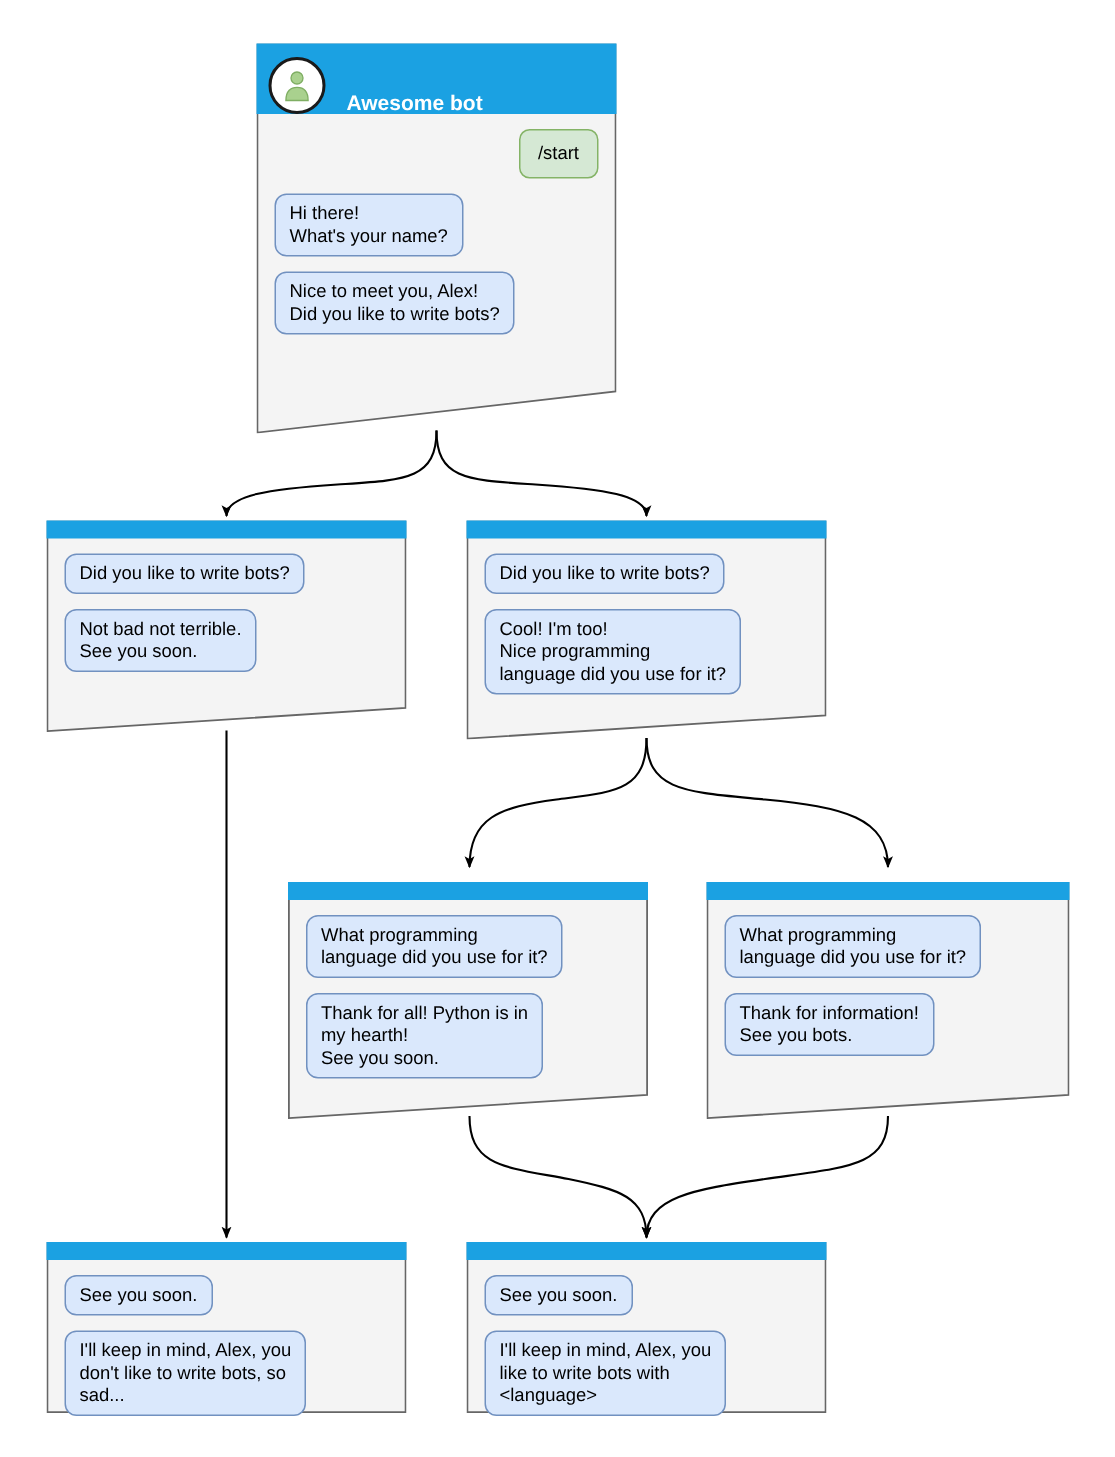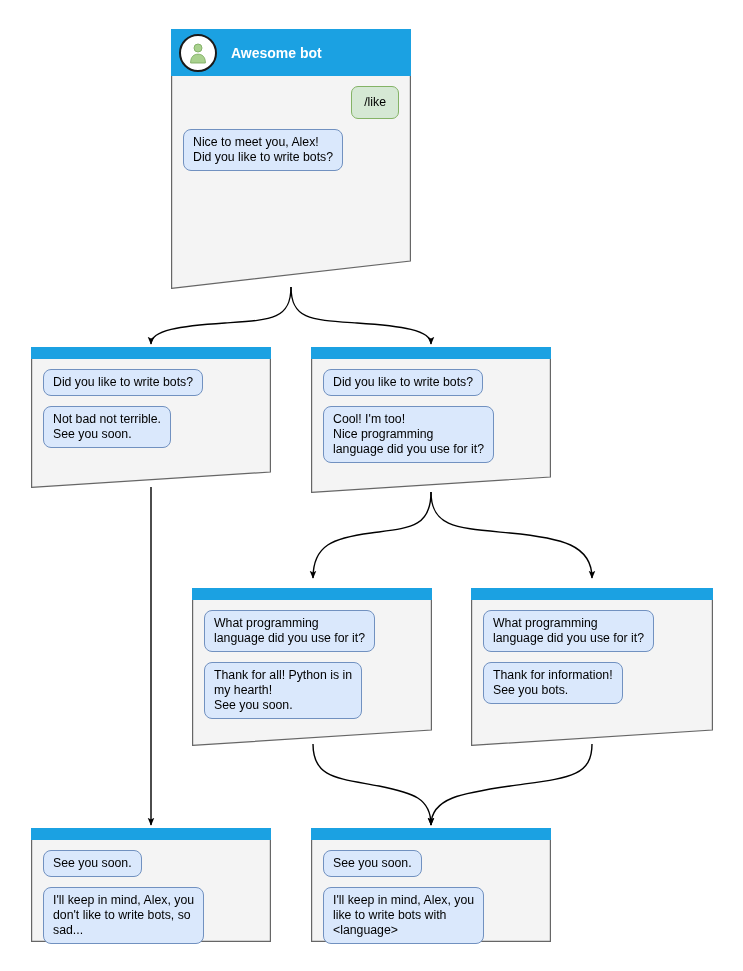--- a/index.html
+++ b/index.html
@@ -42,21 +42,21 @@
   .node-content {
     position: absolute;
     left: 0;
     top: 0;
     width: 100%;
   }
   .node-header {
     position: relative;
     background: #1ba1e2;
     display: flex;
-    align-items: center;
+    align-items: flex-end;
     box-sizing: border-box;
   }
   .node-header.bar-only {
     height: 12px;
   }
   .node-header.with-title {
     height: 47px;
     padding-left: 8px;
   }
   .avatar {
@@ -149,21 +149,25 @@
         <span class="avatar">
           <svg width="24" height="24" viewBox="0 0 24 24" aria-hidden="true">
             <circle cx="12" cy="7" r="4" fill="#a9d18e" stroke="#7fae63" stroke-width="0.9"></circle>
             <path d="M4.6,22 C4.6,15.5 8,13.2 12,13.2 C16,13.2 19.4,15.5 19.4,22 Z" fill="#a9d18e" stroke="#7fae63" stroke-width="0.9"></path>
           </svg>
         </span>
         <span class="bot-title">Awesome bot</span>
       </div>
       <div class="chat-body">
         <div class="msg-row right">
-          <div class="bubble user">/like</div>
+          <div class="bubble user">/start</div>
+        </div>
+        <div class="msg-row left">
+          <div class="bubble bot">Hi there!
+What's your name?</div>
         </div>
         <div class="msg-row left">
           <div class="bubble bot">Nice to meet you, Alex!
 Did you like to write bots?</div>
         </div>
       </div>
     </div>
   </div>
 
   <div class="node" style="left:31px; top:347px; width:240px; height:141px;">

